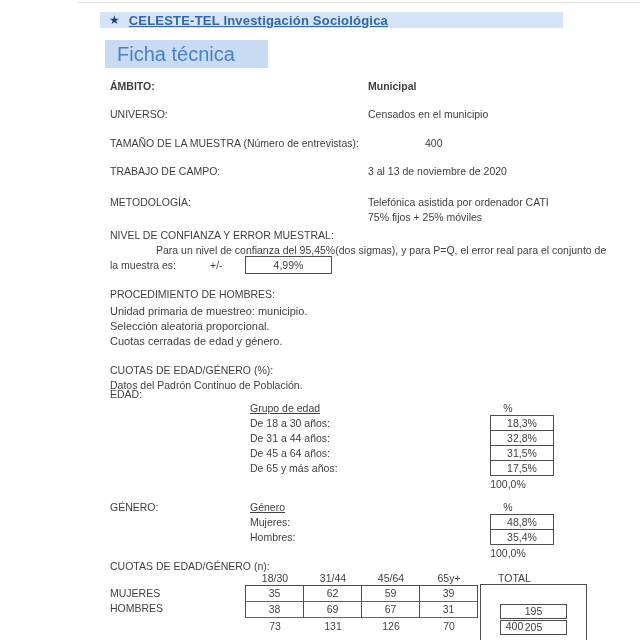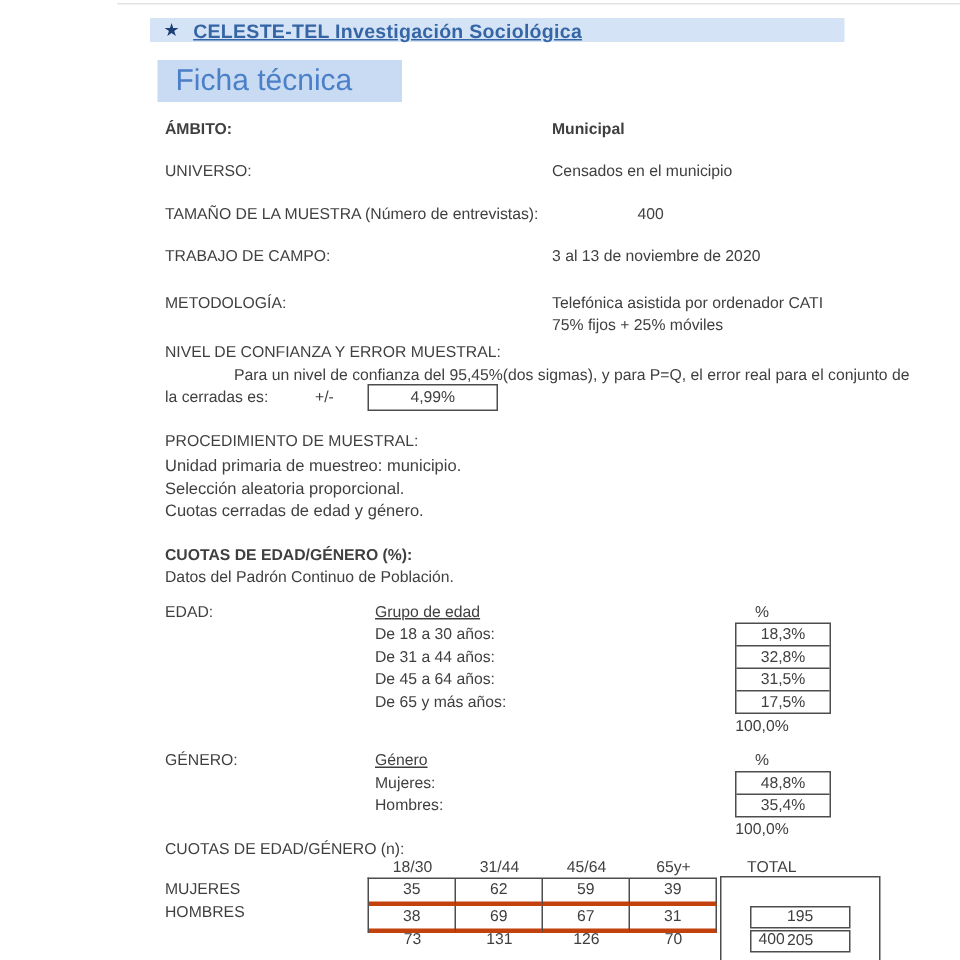--- a/index.html
+++ b/index.html
@@ -40,25 +40,25 @@
   .conf-b2{top:259px;}
   .conf-pm{left:210px;top:259px;}
   .conf-box{
     position:absolute;left:245px;top:256px;width:85px;height:16px;
     border:1px solid #4d4d4d;text-align:center;line-height:16px;font-size:10.5px;
   }
 
   .samp-h{top:288px;}
   .samp-lines{position:absolute;left:110px;top:304px;font-size:11px;line-height:15px;}
 
-  .qpct-h{top:364px;font-weight:bold;}
+  .qpct-h{top:364px;}
   .qpct-s{top:379px;}
 
   
-  .age-lbl{top:402px;}
+  .age-lbl{top:388px;}
   .age-colh{left:250px;top:402px;text-decoration:underline;}
   .age-pcth{left:477px;top:402px;width:62px;text-align:center;}
   .age-rows{position:absolute;left:250px;top:416px;font-size:10.5px;line-height:15px;}
   .pctcol{position:absolute;left:490px;width:62px;border:1px solid #4d4d4d;background:#fff;}
   .pctcol .pcell{height:14px;line-height:14px;text-align:center;font-size:10.5px;border-bottom:1px solid #4d4d4d;}
   .pctcol .pcell:last-child{border-bottom:none;}
   .age-pctcol{top:415px;}
   .age-total{left:477px;top:478px;width:62px;text-align:center;}
 
   .gen-lbl{top:501px;}
@@ -73,21 +73,21 @@
   .nhead{position:absolute;top:572px;font-size:10.5px;text-align:center;}
   .nh0{left:246px;width:58px;text-align:center;} .nh1{left:304px;width:58px;} .nh2{left:362px;width:58px;}
   .nh3{left:420px;width:58px;} .nh4{left:480px;width:69px;}
   .nrow-lbl0{top:587px;} .nrow-lbl1{top:602px;}
   .ngrid{
     position:absolute;left:245px;top:585px;
     display:grid;grid-template-columns:repeat(4,58px);
     border-top:1px solid #4d4d4d;border-left:1px solid #4d4d4d;
   }
   .ngrid .cell{
-    border-right:1px solid #4d4d4d;border-bottom:3px solid #c2410c;
+    border-right:1px solid #4d4d4d;border-bottom:1px solid #c2410c;
     height:15px;line-height:15px;text-align:center;font-size:10.5px;
   }
   .ntotal-box{
     position:absolute;left:480px;top:584px;width:67px;
     border:1px solid #4d4d4d;padding:19px;background:#fff;
   }
   .ntotal-box .tcell{
     border:1px solid #4d4d4d;height:13px;line-height:13px;
     text-align:center;font-size:10.5px;
   }
@@ -118,25 +118,25 @@
 
   <div class="lbl f3">TRABAJO DE CAMPO:</div>
   <div class="val f3">3 al 13 de noviembre de 2020</div>
 
   <div class="lbl f4">METODOLOGÍA:</div>
   <div class="val f4">Telefónica asistida por ordenador CATI</div>
   <div class="val f4v2">75% fijos + 25% móviles</div>
 
   <div class="lbl conf-h">NIVEL DE CONFIANZA Y ERROR MUESTRAL:</div>
   <div class="lbl conf-b">Para un nivel de confianza del 95,45%(dos sigmas), y para P=Q, el error real para el conjunto de</div>
-  <div class="lbl conf-b2">la cerradas es:</div>
+  <div class="lbl conf-b2">la muestra es:</div>
   <div class="txt conf-pm">+/-</div>
   <div class="conf-box">4,99%</div>
 
-  <div class="lbl samp-h">PROCEDIMIENTO DE MUESTRAL:</div>
+  <div class="lbl samp-h">PROCEDIMIENTO DE HOMBRES:</div>
   <div class="samp-lines">
     <div>Unidad primaria de muestreo: municipio.</div>
     <div>Selección aleatoria proporcional.</div>
     <div>Cuotas cerradas de edad y género.</div>
   </div>
 
   <div class="lbl qpct-h">CUOTAS DE EDAD/GÉNERO (%):</div>
   <div class="lbl qpct-s">Datos del Padrón Continuo de Población.</div>
 
   <div class="lbl age-lbl">EDAD:</div>

